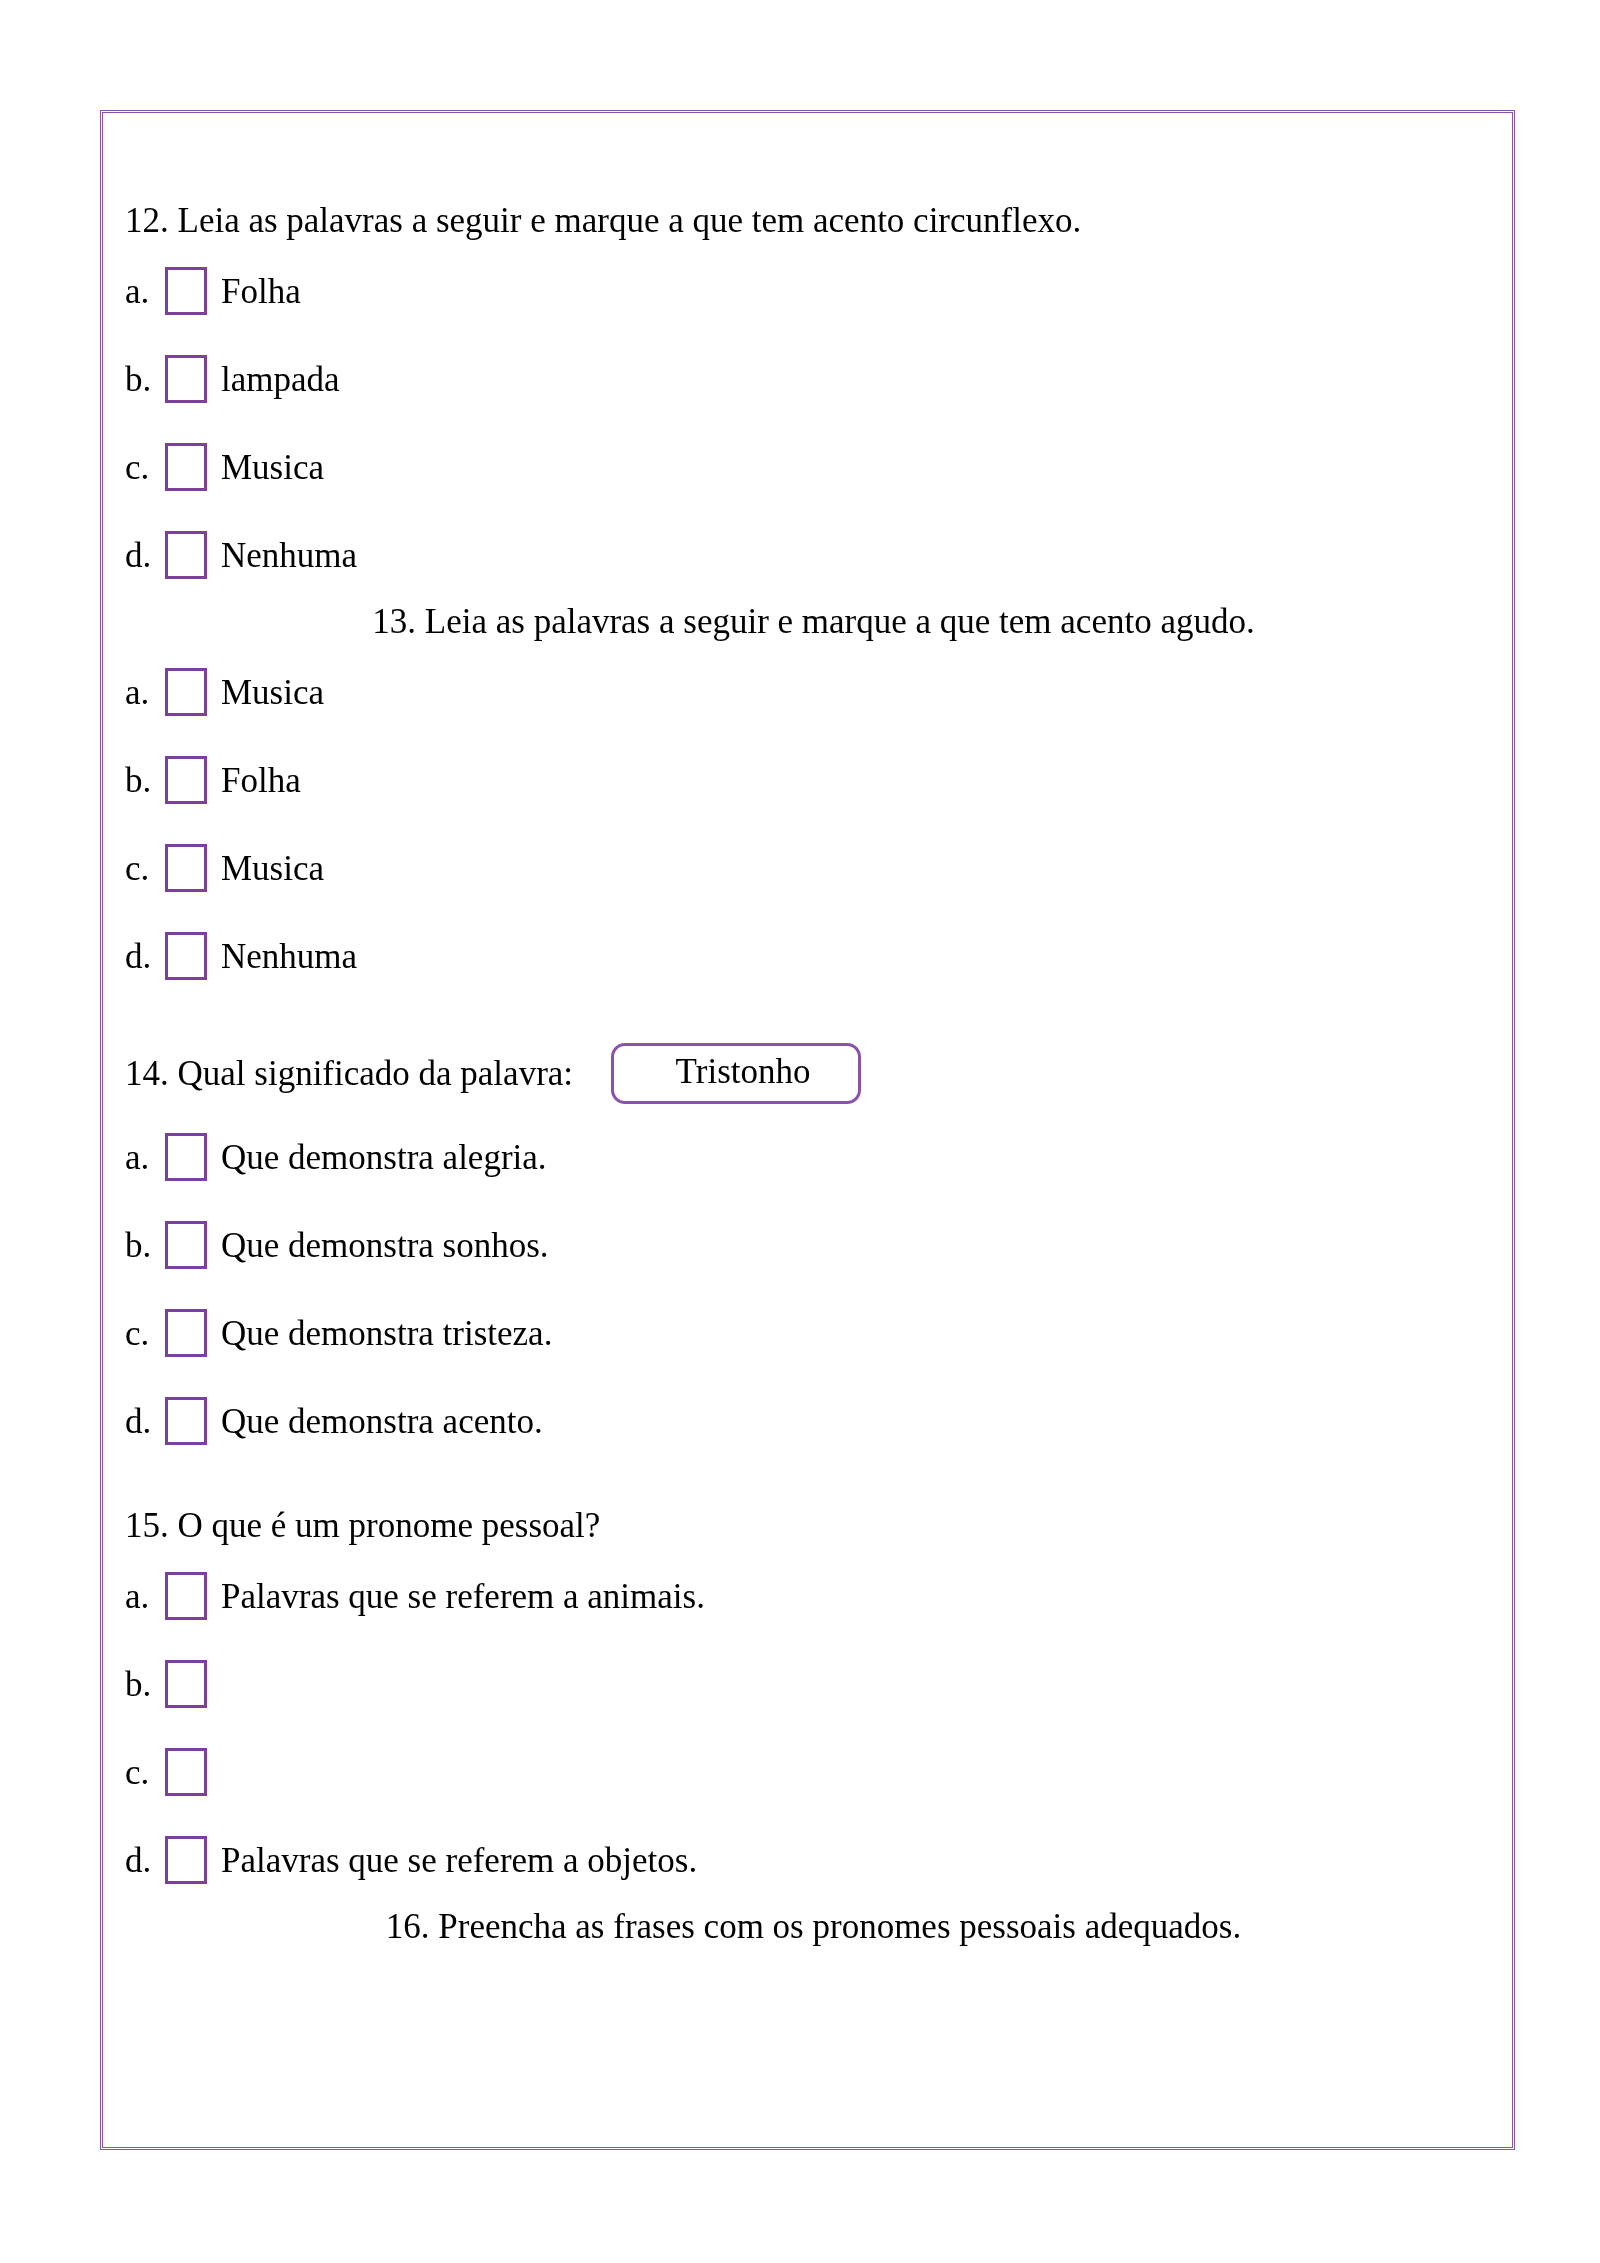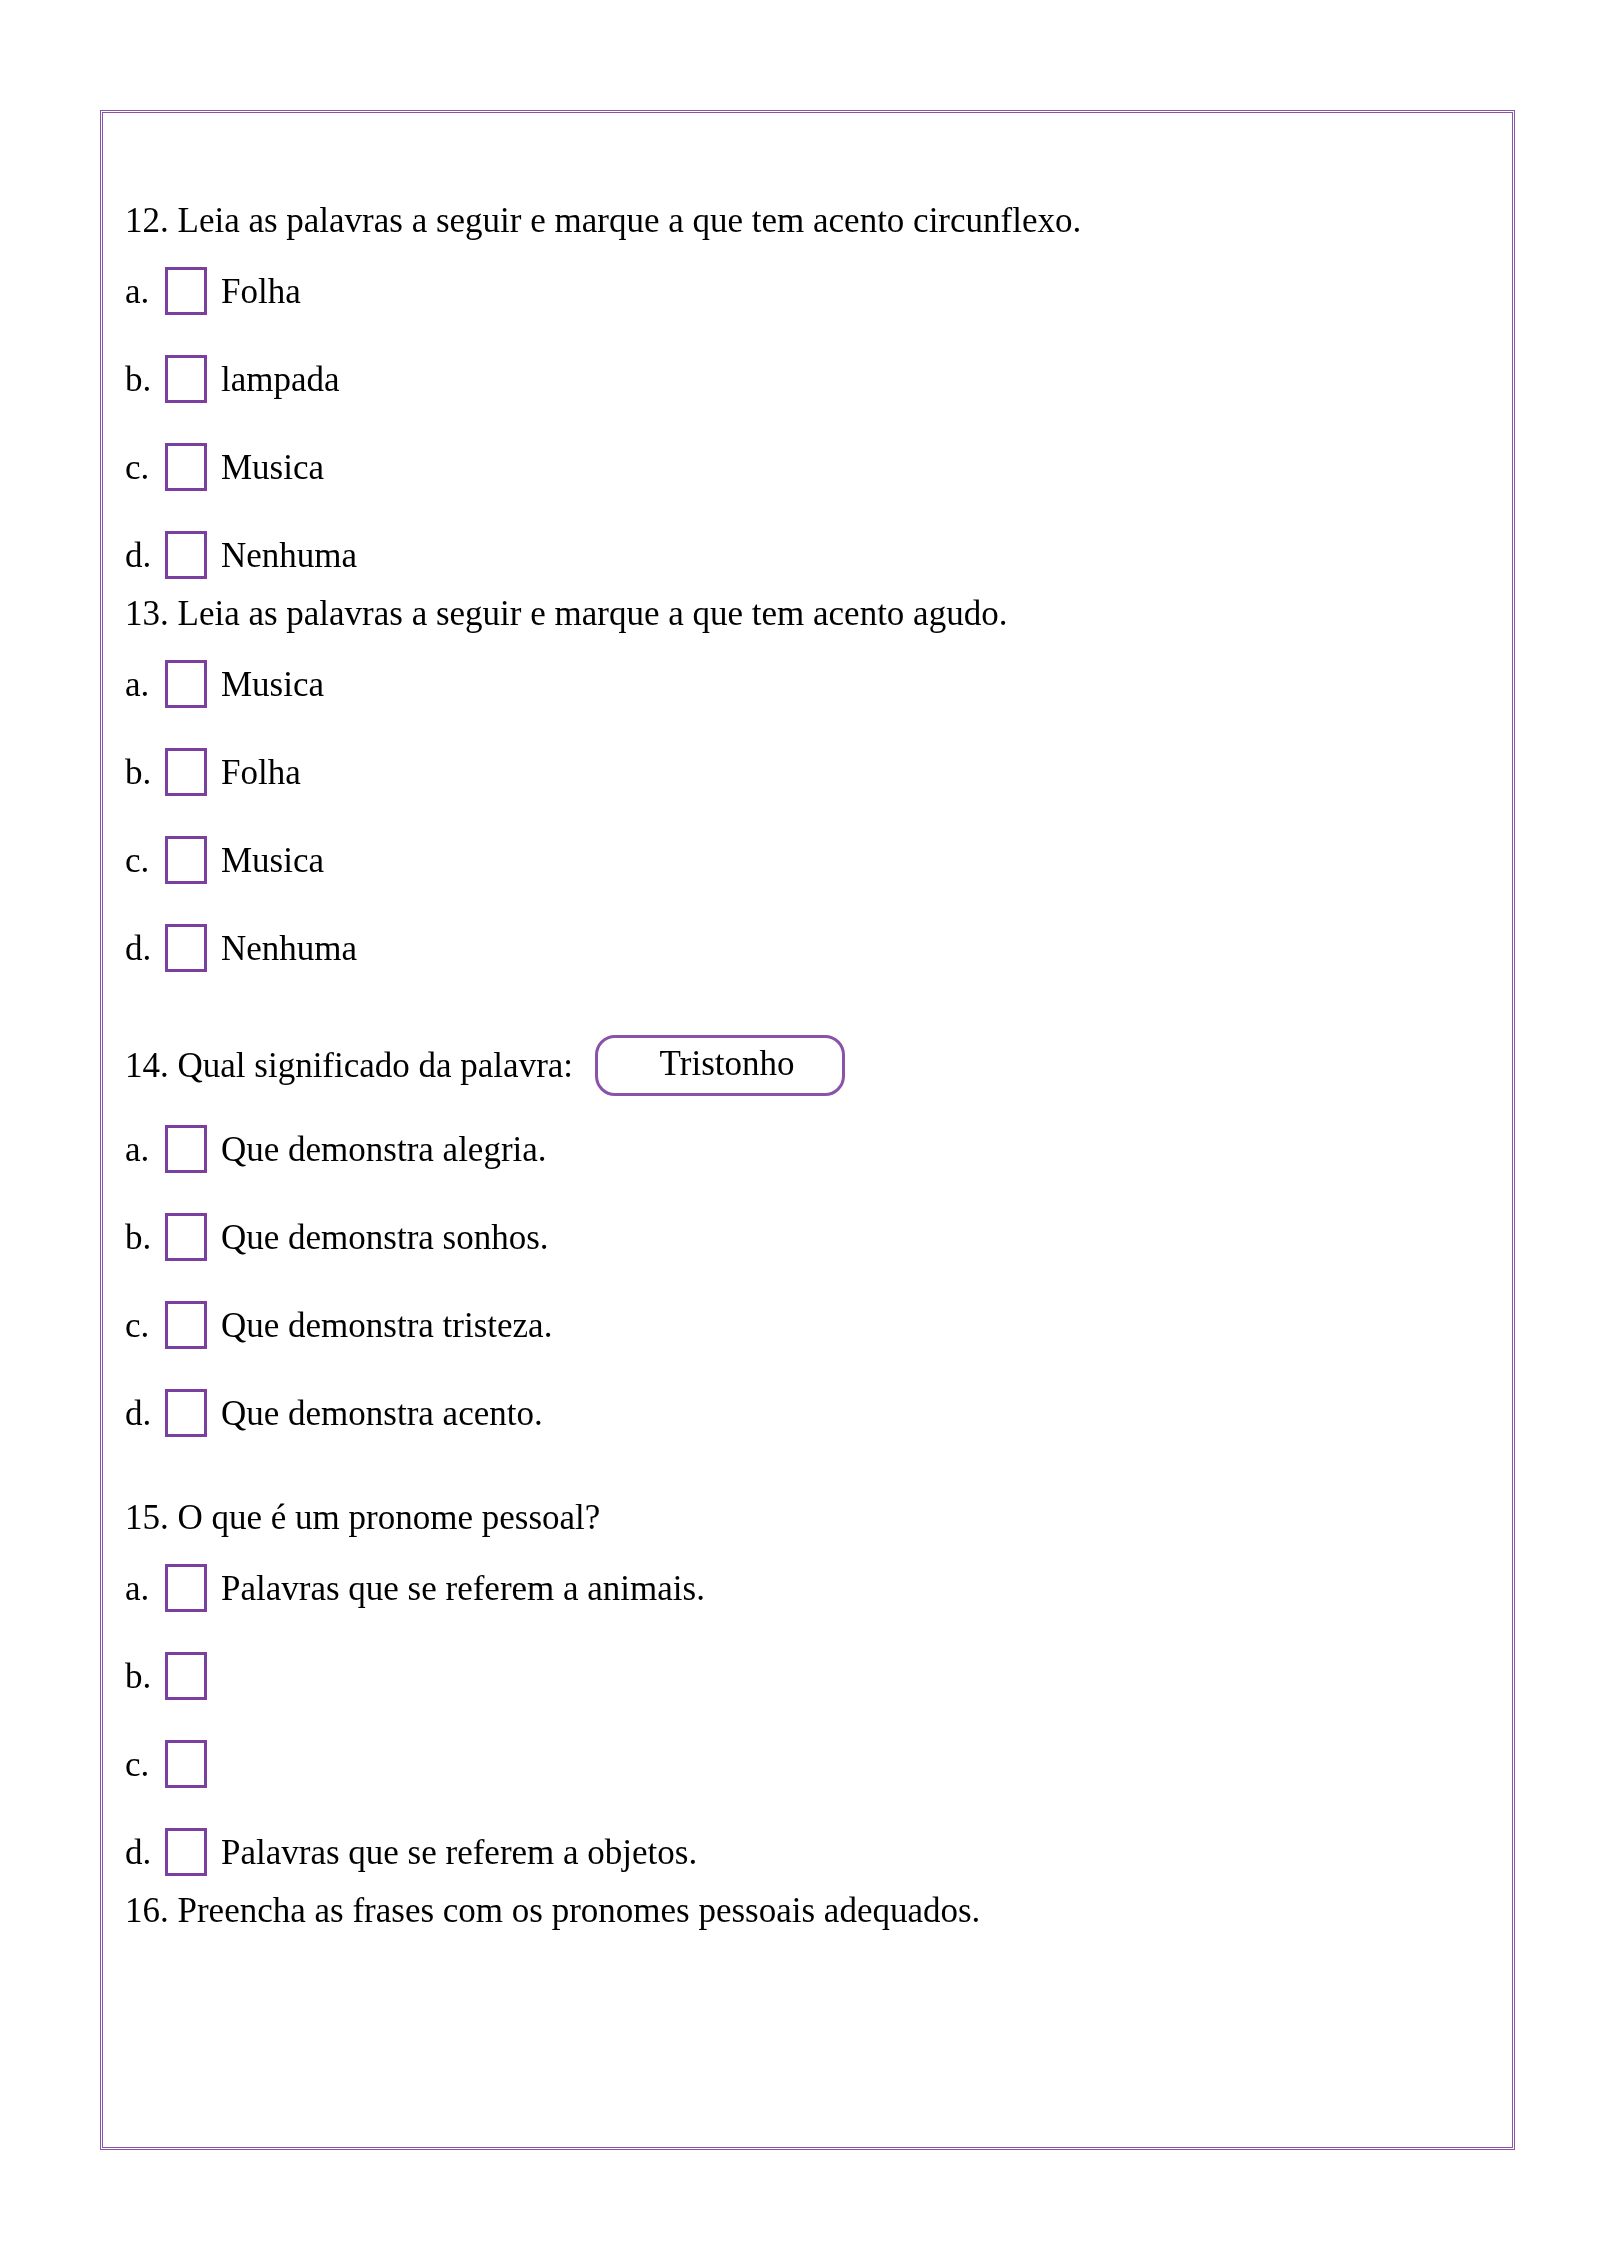--- a/index.html
+++ b/index.html
@@ -61,23 +61,23 @@
   .question-prompt .q-text {
     display: inline-block;
   }
 
   
   .word-chip {
     display: inline-flex;
     align-items: center;
     justify-content: center;
     border: 3px solid #8a52a8;
-    border-radius: 20px;
+    border-radius: 14px;
     padding: 8px 30px 12px 44px;
-    margin-left: 22px;
+    margin-left: 38px;
     font-size: 35px;
     line-height: 1.0;
     background: #ffffff;
     min-width: 250px;
     box-sizing: border-box;
   }
 
   
   .option-row {
     display: flex;
@@ -103,21 +103,22 @@
     background: #ffffff;
     flex: 0 0 42px;
     margin-right: 14px;
   }
   .option-label {
     white-space: nowrap;
   }
 
   
   .question-prompt.tight {
-    margin-top: 10px;
+    margin-top: 18px;
+    justify-content: center;
   }
 </style>
 </head>
 <body>
 
 <div class="page-frame">
   <div class="sheet-body">
 
     <div class="question-block">
       <div class="question-prompt">

